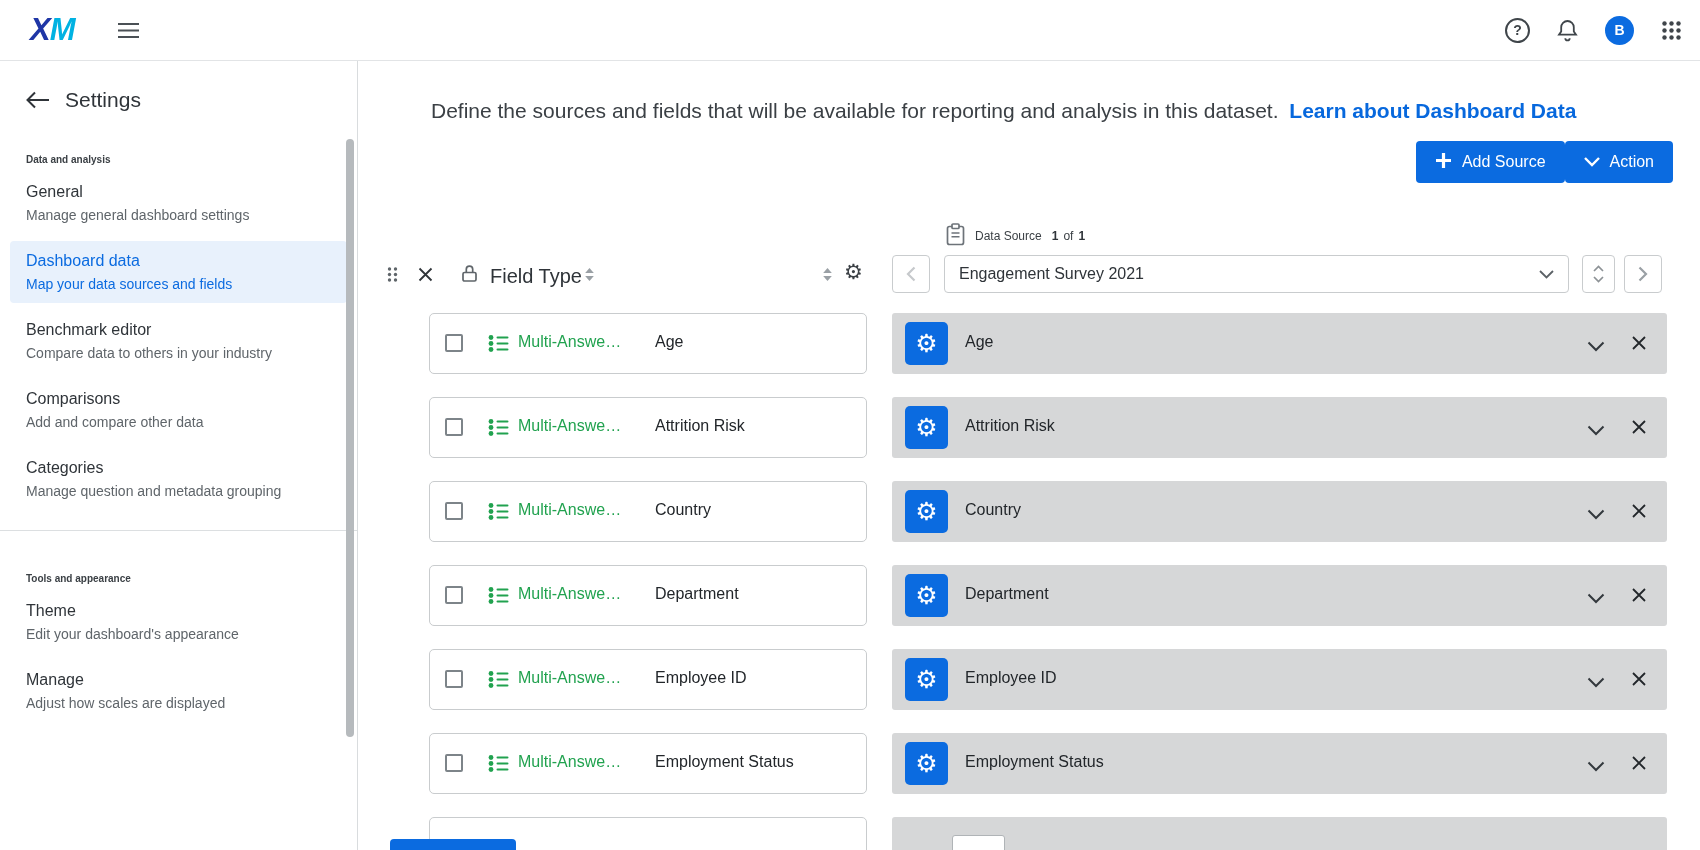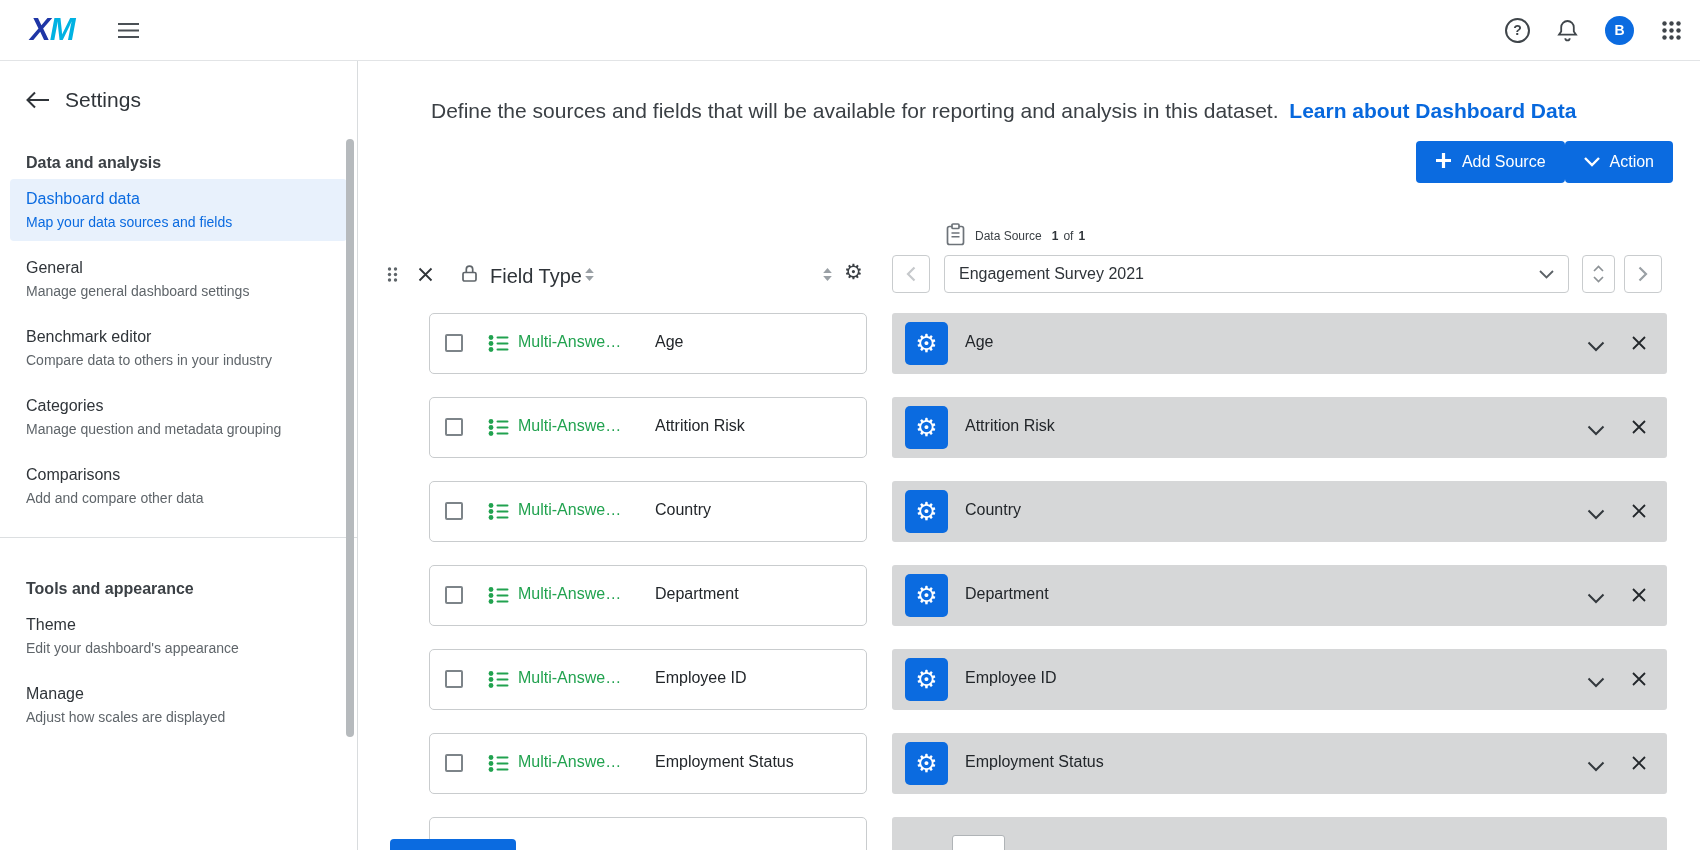--- a/index.html
+++ b/index.html
@@ -22,21 +22,21 @@
   .iconbtn { background:none; border:none; cursor:pointer; display:flex; }
   .avatar { width:29px; height:29px; border-radius:50%; background:#0b6be0; color:#fff; font-size:14px;
             font-weight:bold; display:flex; align-items:center; justify-content:center; cursor:pointer; }
 
   
   .sidebar { position:absolute; top:61px; left:0; width:358px; height:789px; background:#fff;
              border-right:1px solid #d9dcde; }
   .settings-header { display:flex; align-items:center; gap:15px; padding:27px 0 0 26px;
                      font-size:21px; color:#2f3439; }
   .back-btn { background:none; border:none; cursor:pointer; display:flex; }
-  .section-label { margin:42px 26px 4px; font-size:16px; font-weight:bold; color:#3b4045; }
+  .section-label { margin:42px 26px 4px; font-size:10px; font-weight:bold; color:#3b4045; }
   .section-label.second { }
   .side-item { margin:7px 10px; padding:11px 16px; border-radius:4px; cursor:pointer; }
   .si-label { font-size:16px; color:#2f3439; }
   .si-desc { font-size:14px; color:#5f656a; margin-top:6px; }
   .side-item.selected { background:#e8f1fc; }
   .side-item.selected .si-label,
   .side-item.selected .si-desc { color:#0b6be0; }
   .side-divider { height:1px; background:#dcdfe1; margin:20px 0 0; }
   .side-scrollbar { position:absolute; right:3px; top:78px; width:8px; height:598px;
                     background:#b6babd; border-radius:4px; cursor:pointer; }
@@ -149,39 +149,39 @@
     <button class="back-btn">
       <svg width="24" height="18" viewBox="0 0 24 18">
           <path d="M9 1.5 L1.5 9 L9 16.5 M1.5 9 H23" fill="none" stroke="#2f3439" stroke-width="2"></path>
         </svg>
     </button>
     <span>Settings</span>
   </div>
 
   <div class="section-label">Data and analysis</div>
 
+  <div class="side-item">
+    <div class="si-label">General</div>
+    <div class="si-desc">Manage general dashboard settings</div>
+  </div>
   <div class="side-item selected">
     <div class="si-label">Dashboard data</div>
     <div class="si-desc">Map your data sources and fields</div>
   </div>
   <div class="side-item">
-    <div class="si-label">General</div>
-    <div class="si-desc">Manage general dashboard settings</div>
-  </div>
-  <div class="side-item">
     <div class="si-label">Benchmark editor</div>
     <div class="si-desc">Compare data to others in your industry</div>
   </div>
   <div class="side-item">
+    <div class="si-label">Comparisons</div>
+    <div class="si-desc">Add and compare other data</div>
+  </div>
+  <div class="side-item">
     <div class="si-label">Categories</div>
     <div class="si-desc">Manage question and metadata grouping</div>
-  </div>
-  <div class="side-item">
-    <div class="si-label">Comparisons</div>
-    <div class="si-desc">Add and compare other data</div>
   </div>
 
   <div class="side-divider"></div>
   <div class="section-label second">Tools and appearance</div>
 
   <div class="side-item">
     <div class="si-label">Theme</div>
     <div class="si-desc">Edit your dashboard's appearance</div>
   </div>
   <div class="side-item">

